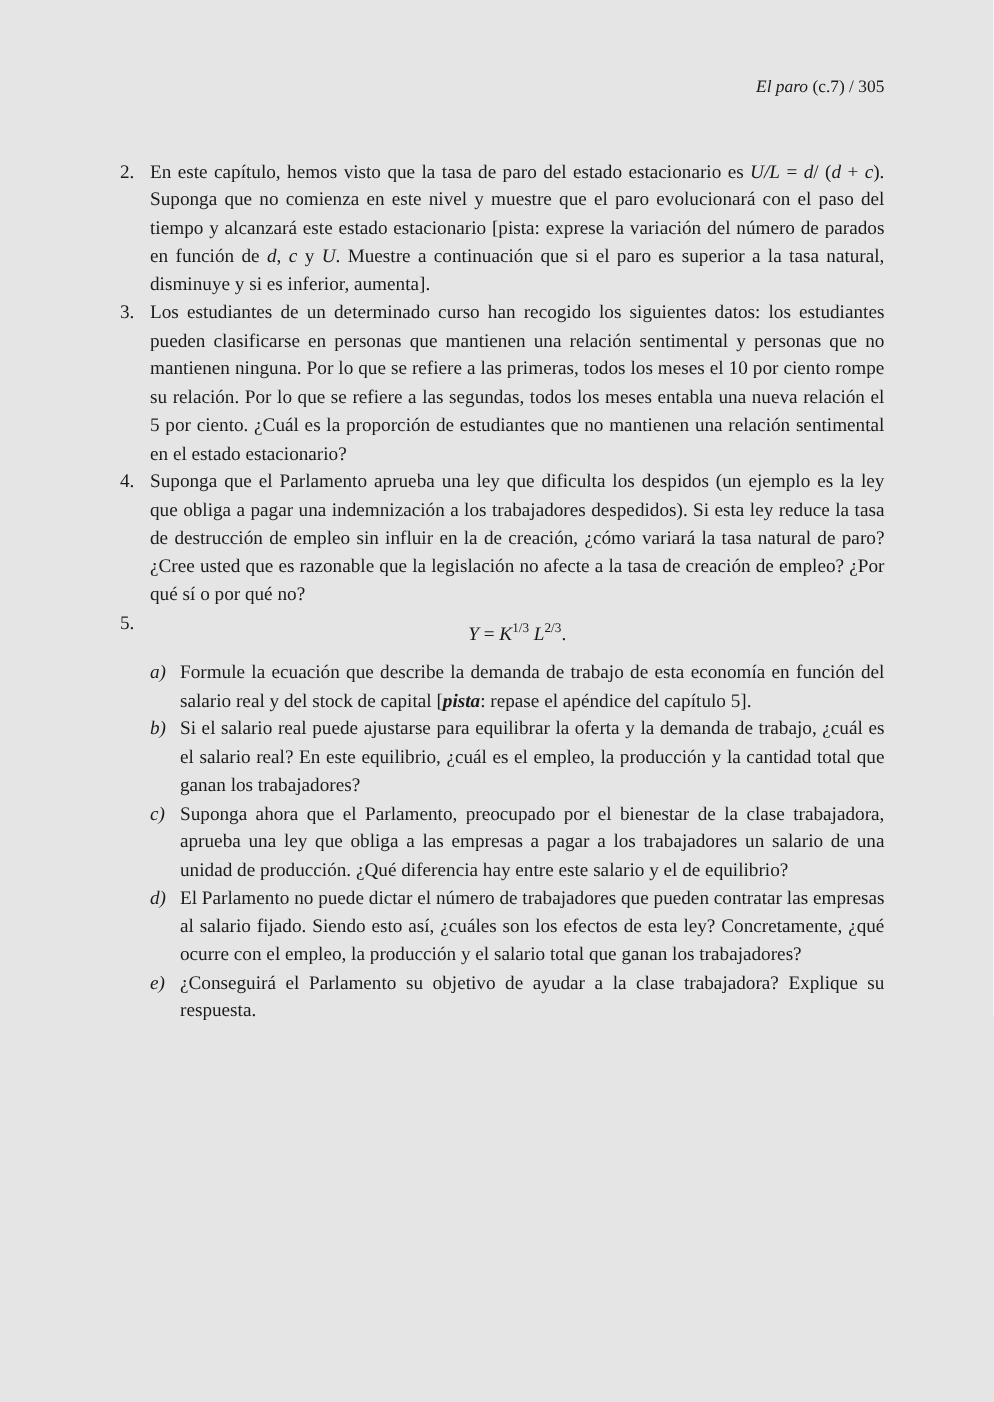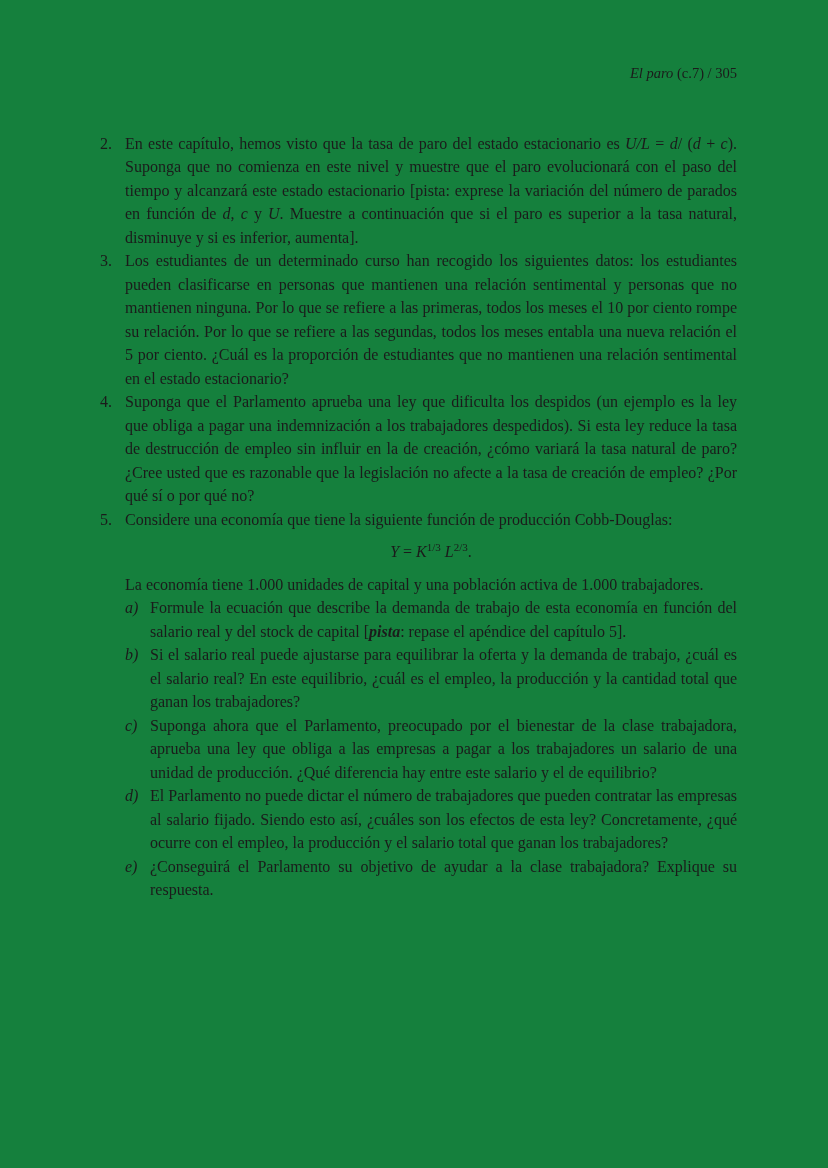--- a/index.html
+++ b/index.html
@@ -4,21 +4,21 @@
 <style>
   html, body {
     margin: 0;
     padding: 0;
     background: #ffffff;
   }
   .page {
     position: relative;
     width: 828px;
     height: 1168px;
-    background: #15803d;
+    background: #e5e5e5;
     color: #1b1b1b;
     font-family: "Liberation Serif", "DejaVu Serif", serif;
     font-size: 16px;
     line-height: 23.5px;
     box-sizing: border-box;
     overflow: hidden;
   }
   .content {
     position: absolute;
     left: 100px;
@@ -95,23 +95,21 @@
     </div>
 
     <div class="ex">
       <div class="num">4.</div>
       <div class="body"><span>Suponga que el Parlamento aprueba una ley que dificulta los despidos (un ejemplo es la ley que obliga a pagar una indemnización a los trabajadores despedidos). Si esta ley reduce la tasa de destrucción de empleo sin influir en la de creación, ¿cómo variará la tasa natural de paro? ¿Cree usted que es razonable que la legislación no afecte a la tasa de creación de empleo? ¿Por qué sí o por qué no?</span></div>
     </div>
 
     <div class="ex">
       <div class="num">5.</div>
       <div class="body">
-        <div class="para"><span>Considere una economía que tiene la siguiente función de producción Cobb-Douglas:</span></div>
         <div class="formula"><span style="font-style: italic;">Y</span><span> = </span><span style="font-style: italic;">K</span><sup>1/3</sup><span> </span><span style="font-style: italic;">L</span><sup>2/3</sup><span>.</span></div>
-        <div class="para"><span>La economía tiene 1.000 unidades de capital y una población activa de 1.000 trabajadores.</span></div>
 
         <div class="sub">
           <div class="sub-letter">a)</div>
           <div class="sub-body"><span>Formule la ecuación que describe la demanda de trabajo de esta economía en función del salario real y del stock de capital [</span><span style="font-style: italic; font-weight: bold;">pista</span><span>: repase el apéndice del capítulo 5].</span></div>
         </div>
         <div class="sub">
           <div class="sub-letter">b)</div>
           <div class="sub-body"><span>Si el salario real puede ajustarse para equilibrar la oferta y la demanda de trabajo, ¿cuál es el salario real? En este equilibrio, ¿cuál es el empleo, la producción y la cantidad total que ganan los trabajadores?</span></div>
         </div>
         <div class="sub">

